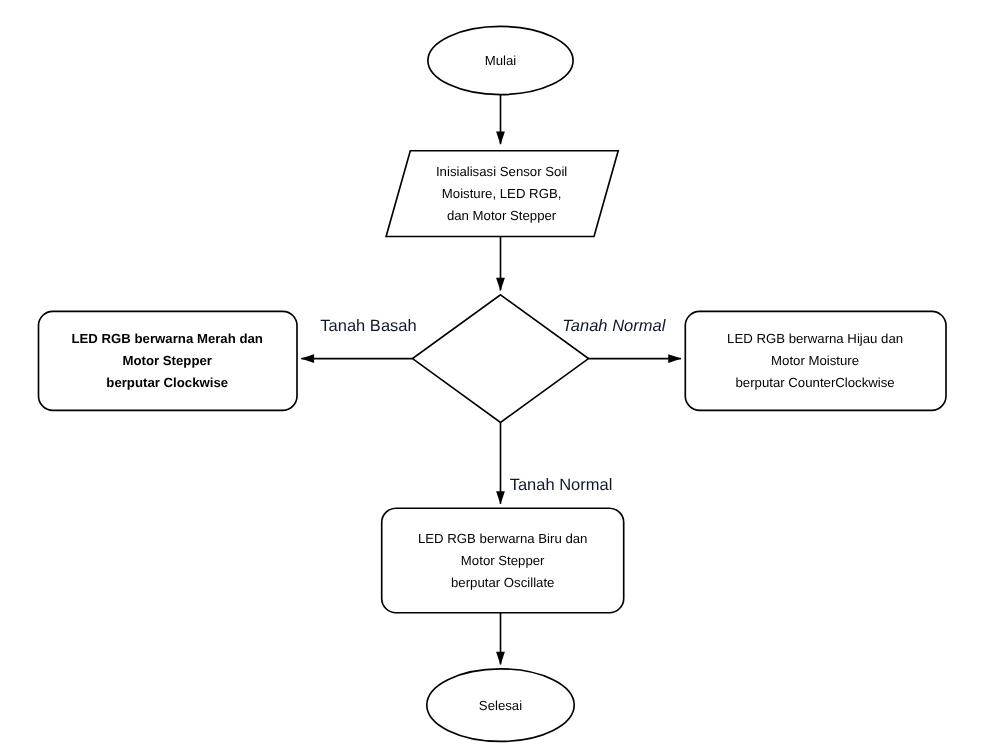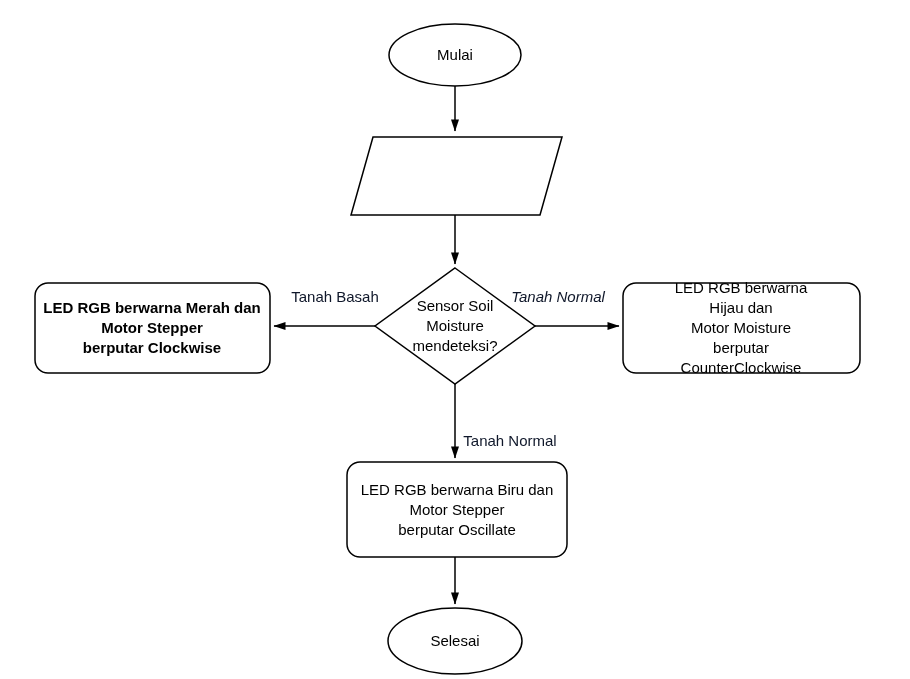--- a/index.html
+++ b/index.html
@@ -11,21 +11,21 @@
     font-family: "Liberation Sans", "DejaVu Sans", sans-serif;
     color: #000000;
     overflow: hidden;
   }
   svg.layer { position: absolute; left: 0; top: 0; }
   .node-label {
     position: absolute;
     transform: translate(-50%, -50%);
     text-align: center;
     white-space: pre-line;
-    font-size: 15px;
+    font-size: 12px;
     line-height: 20px;
     color: #000000;
   }
   .edge-label {
     position: absolute;
     transform: translate(-50%, -50%);
     white-space: nowrap;
     font-size: 15px;
     line-height: 18px;
     color: #0f172a;
@@ -55,23 +55,23 @@
     <ellipse cx="455" cy="55" rx="66" ry="31" fill="#ffffff" stroke="#000000" stroke-width="1.5"></ellipse>
     <polygon points="373,137 562,137 540,215 351,215" fill="#ffffff" stroke="#000000" stroke-width="1.5"></polygon>
     <polygon points="455,268 535,326 455,384 375,326" fill="#ffffff" stroke="#000000" stroke-width="1.5"></polygon>
     <rect x="35" y="283" width="235" height="90" rx="13" ry="13" fill="#ffffff" stroke="#000000" stroke-width="1.5"></rect>
     <rect x="623" y="283" width="237" height="90" rx="13" ry="13" fill="#ffffff" stroke="#000000" stroke-width="1.5"></rect>
     <rect x="347" y="462" width="220" height="95" rx="13" ry="13" fill="#ffffff" stroke="#000000" stroke-width="1.5"></rect>
     <ellipse cx="455" cy="641" rx="67" ry="33" fill="#ffffff" stroke="#000000" stroke-width="1.5"></ellipse>
   </svg>
 
   <div class="node-label" style="left:455px; top:55px;">Mulai</div>
-  <div class="node-label" style="left:455px; top:326px;">Sensor Soil
-Moisture
-mendeteksi?</div>
+  <div class="node-label" style="left:456px; top:176px;">Inisialisasi Sensor Soil
+Moisture, LED RGB,
+dan Motor Stepper</div>
   <div class="node-label" style="left:152px; top:328px;font-weight:bold;">LED RGB berwarna Merah dan
 Motor Stepper
 berputar Clockwise</div>
   <div class="node-label" style="left:741px; top:328px;">LED RGB berwarna Hijau dan
 Motor Moisture
 berputar CounterClockwise</div>
   <div class="node-label" style="left:457px; top:510px;">LED RGB berwarna Biru dan
 Motor Stepper
 berputar Oscillate</div>
   <div class="node-label" style="left:455px; top:641px;">Selesai</div>

